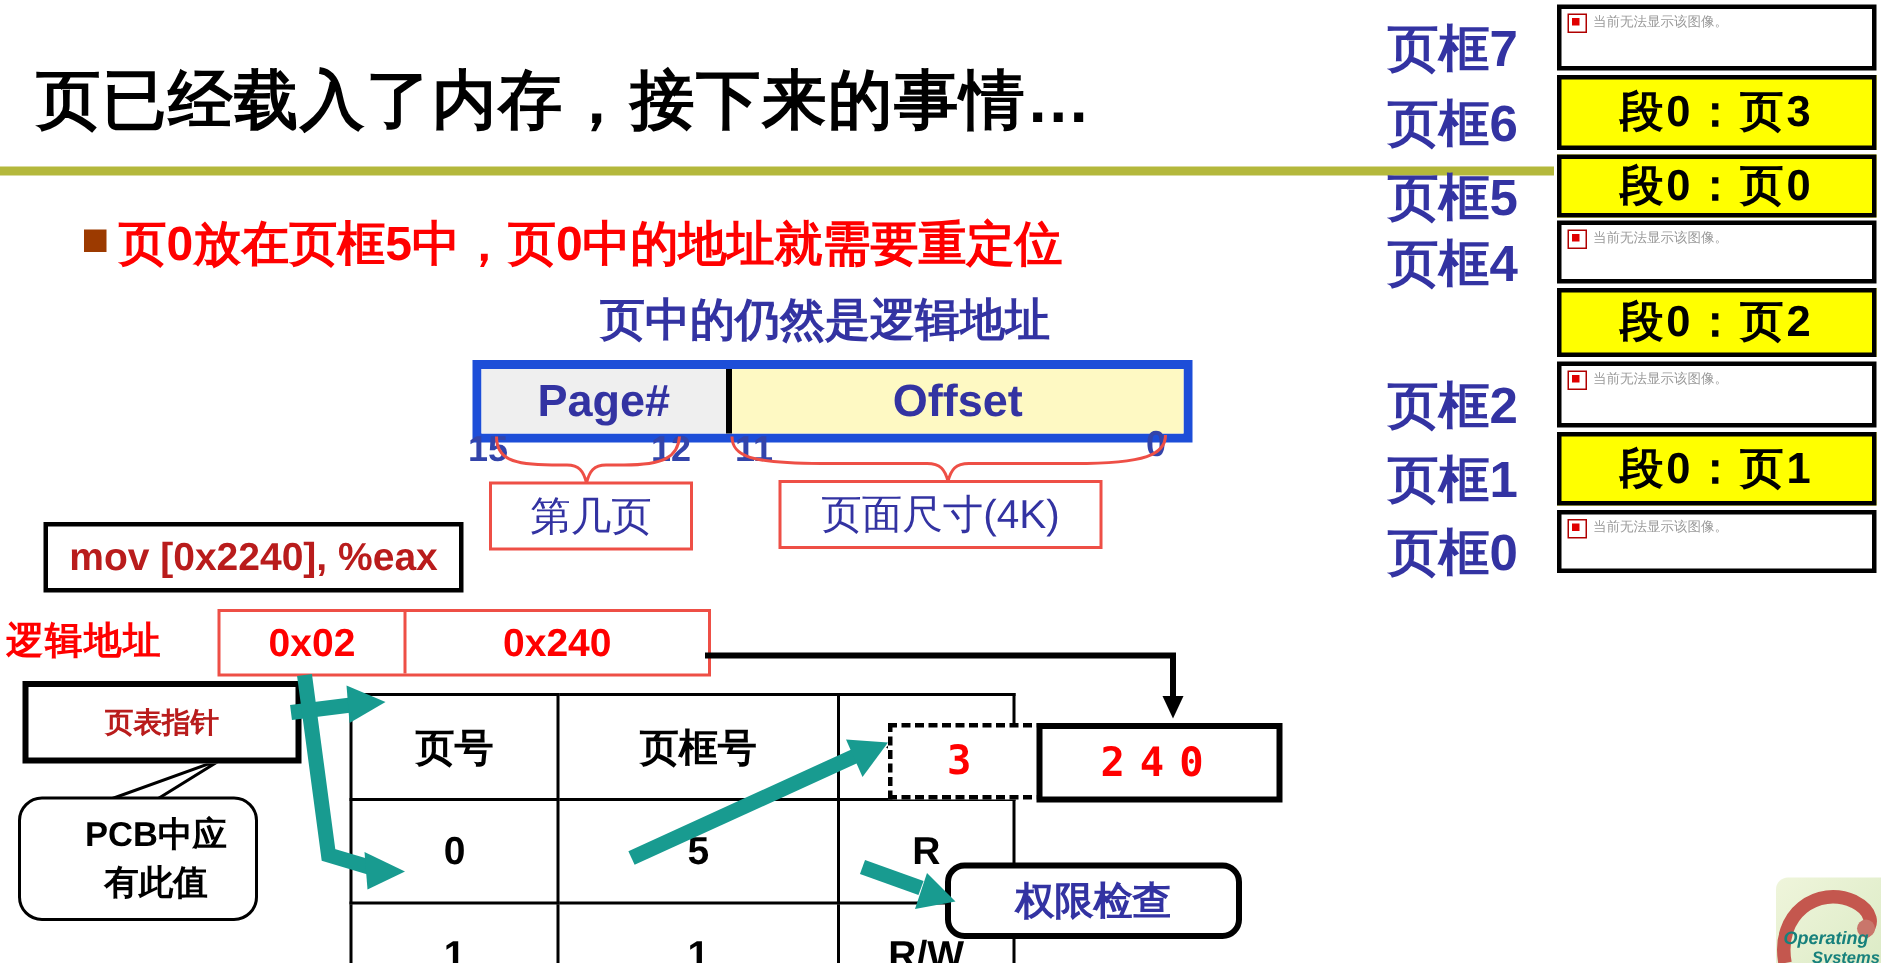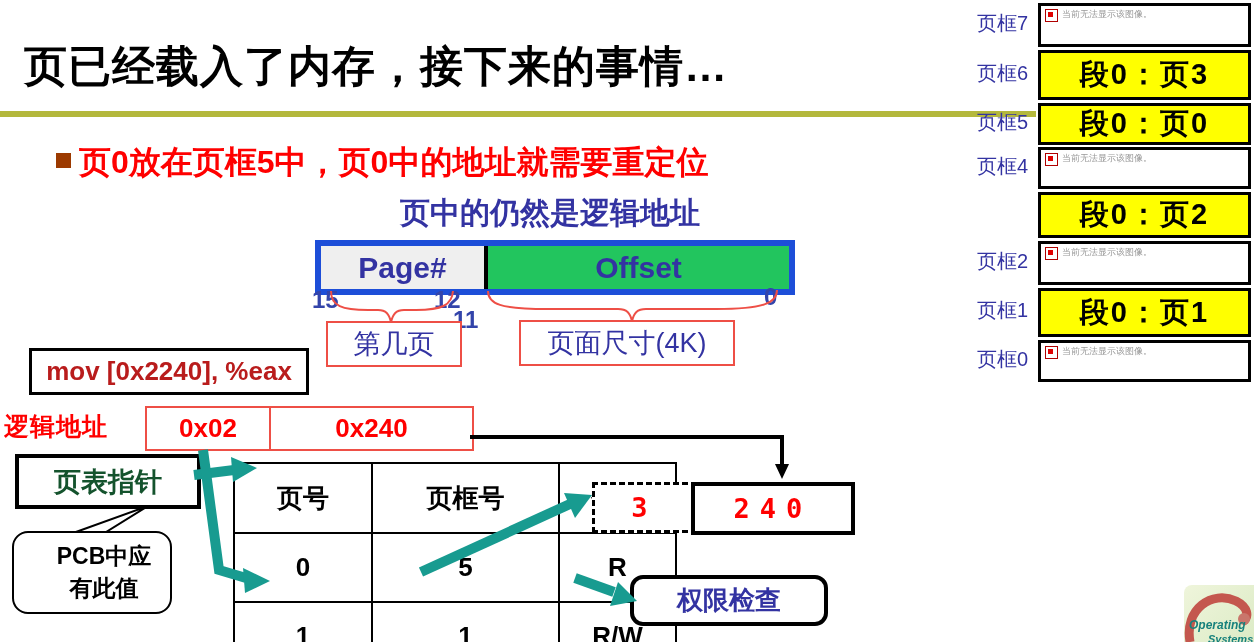--- a/index.html
+++ b/index.html
@@ -12,40 +12,40 @@
   .divider{left:0;top:111px;width:1036px;height:6px;background:#b4b83c;}
   .bullet-row{left:56px;top:141px;display:flex;align-items:flex-start;white-space:nowrap;}
   .bullet-sq{width:15px;height:15px;background:#9c3a00;margin-top:12px;margin-right:8px;flex:0 0 auto;}
   .bullet-txt{font-size:32px;font-weight:bold;color:#ff0000;}
   .subtitle{left:400px;top:193px;font-size:30px;font-weight:bold;color:#3333a2;white-space:nowrap;}
 
   
   .fmt-box{left:315px;top:240px;width:468px;height:43px;border:6px solid #1d4ed8;display:flex;}
   .fmt-cell{display:flex;align-items:center;justify-content:center;font-size:30px;font-weight:900;color:#3333a2;}
   .fmt-page{width:163px;background:#efefef;border-right:4px solid #000;}
-  .fmt-off{flex:1;background:#22c55e;}
+  .fmt-off{flex:1;background:#fef9c3;}
   .bit{font-size:24px;font-weight:bold;color:#3344aa;}
   .bit15{left:312px;top:286px;} .bit12{left:434px;top:286px;}
-  .bit11{left:453px;top:286px;margin-top:20px;} .bit0{left:764px;top:283px;}
+  .bit11{left:490px;top:286px;} .bit0{left:764px;top:283px;}
   .ann-box{border:2px solid #ee4f46;display:flex;align-items:center;justify-content:center;
            font-size:27px;color:#3333a2;background:#fff;}
   .ann-page{left:326px;top:321px;width:132px;height:42px;}
   .ann-off{left:519px;top:320px;width:212px;height:42px;}
 
   
   .mov-box{left:13px;top:348px;width:274px;height:41px;border:3px solid #000;display:flex;
            align-items:center;justify-content:center;font-size:26px;font-weight:900;color:#b91c1c;margin-left:16px;}
   .la-label{left:4px;top:410px;font-size:25px;font-weight:900;color:#ff0000;letter-spacing:1px;}
   .la-box{left:145px;top:406px;width:325px;height:41px;border:2px solid #ee4f46;display:flex;background:#fff;}
   .la-cell{display:flex;align-items:center;justify-content:center;font-size:26px;font-weight:900;color:#ff0000;}
   .la-page{width:122px;} .la-off{flex:1;border-left:2px solid #ee4f46;}
 
   
   .ptp-box{left:15px;top:454px;width:178px;height:47px;border:4px solid #000;display:flex;
-           align-items:center;justify-content:center;font-size:27px;font-weight:900;color:#14532d;background:#fff;z-index:3;}
+           align-items:center;justify-content:center;font-size:19px;font-weight:900;color:#b91c1c;background:#fff;z-index:3;}
   .pcb{left:12px;top:531px;width:132px;height:79px;border:2px solid #000;border-radius:16px;background:#fff;
        display:flex;flex-direction:column;align-items:center;justify-content:center;
        font-size:23px;font-weight:900;color:#000;line-height:1.35;z-index:3;padding-left:24px;}
 
   
   .ptable{left:233px;top:462px;border-collapse:collapse;z-index:2;background:#fff;}
   .ptable td{border:2px solid #000;text-align:center;padding:16px;}
   .ptable tr.hd td{height:36px;font-size:26px;font-weight:600;color:#000;}
   .ptable tr.dr td{height:35px;font-size:26px;font-weight:900;color:#000;}
   .c1{width:104px;} .c2{width:153px;} .c3{width:83px;}
@@ -54,21 +54,21 @@
   .pa-frame{left:592px;top:482px;width:99px;height:45px;border:3px dashed #000;z-index:2;}
   .pa-off{left:691px;top:482px;width:156px;height:45px;border:4px solid #000;z-index:2;}
   .pa-cell{background:#fff;display:flex;align-items:center;justify-content:center;
            font-family:"DejaVu Sans Mono","Liberation Mono",monospace;
            font-size:27px;font-weight:900;color:#ff0000;letter-spacing:10px;}
   .pa-caption{left:588px;top:533px;font-size:25px;font-weight:900;color:#ff0000;white-space:nowrap;}
   .perm-box{left:630px;top:575px;width:190px;height:43px;border:4px solid #000;border-radius:13px;
             display:flex;align-items:center;justify-content:center;font-size:26px;font-weight:600;color:#3333a2;background:#fff;z-index:2;}
 
   
-  .frame-label{left:925px;width:103px;text-align:right;font-size:20px;font-weight:400;color:#3333a2;}
+  .frame-label{left:925px;width:103px;text-align:left;font-size:34px;font-weight:700;color:#3333a2;}
   .mframe{left:1038px;width:213px;border:3px solid #000;background:#fff;box-sizing:border-box;}
   .mframe.filled{background:#ffff00;display:flex;align-items:center;justify-content:center;
                  font-size:29px;font-weight:900;color:#000;letter-spacing:2px;}
   .ph-inner{display:flex;align-items:flex-start;padding:3px 4px;gap:4px;}
   .bi-icon{width:11px;height:11px;border:1px solid #b00000;background:#fff;position:relative;flex:0 0 auto;}
   .bi-icon::after{content:"";position:absolute;left:2px;top:2px;width:5px;height:5px;background:#e00000;}
   .ph-text{font-size:9px;color:#999;line-height:11px;}
 
   
   .ovl{left:0;top:0;width:1254px;height:642px;pointer-events:none;}

